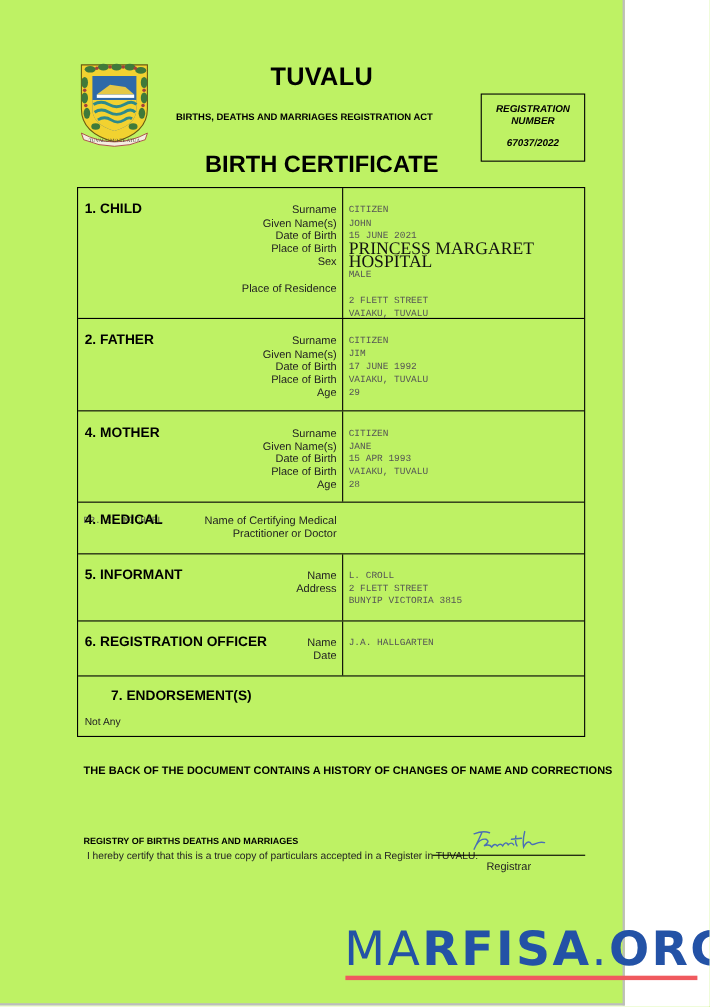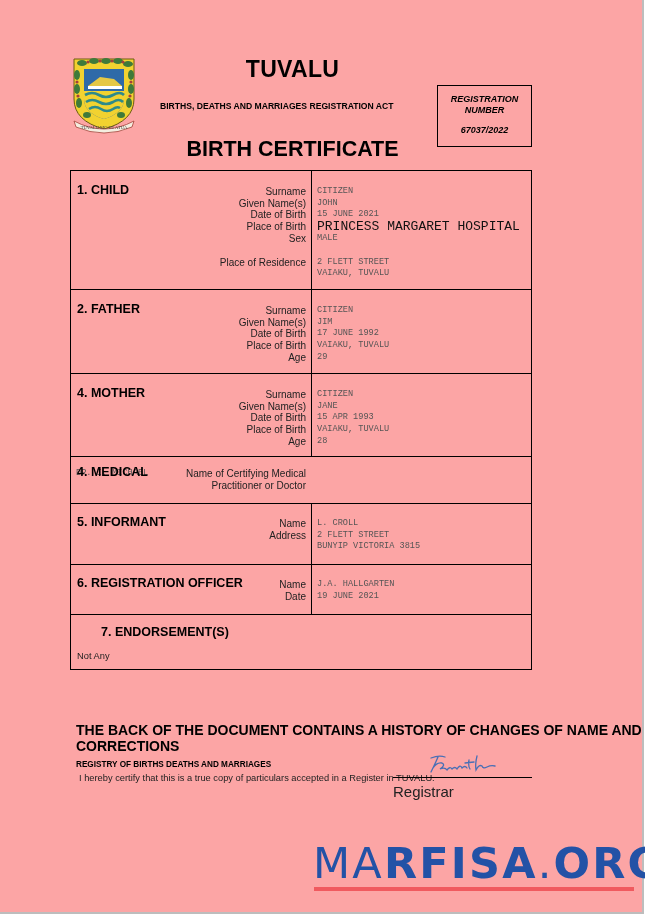--- a/index.html
+++ b/index.html
@@ -1,19 +1,19 @@
 <!DOCTYPE html>
 <html><head>
 <meta charset="utf-8">
 <style>
   * { box-sizing: border-box; margin: 0; padding: 0; }
   html, body { width: 645px; height: 915px; background: #fff; overflow: hidden; }
   body { position: relative; font-family: "Liberation Sans", sans-serif; color: #000; }
-  .page { position: absolute; left: 0; top: 0; width: 644px; height: 914px;
-          border-right: 2px solid #bdbdbd; border-bottom: 2px solid #bdbdbd; background: #fca5a5; }
+  .page { position: absolute; left: 0; top: 0; width: 568px; height: 914px;
+          border-right: 2px solid #bdbdbd; border-bottom: 2px solid #bdbdbd; background: #bef264; }
 
   .crest { position: absolute; left: 70px; top: 55px; width: 68px; height: 80px; }
 
   .country { position: absolute; left: 200px; top: 56px; width: 185px; text-align: center;
              font-weight: bold; font-size: 23px; letter-spacing: 0.3px; }
   .act { position: absolute; left: 160px; top: 101px; font-weight: bold; font-size: 8.6px; }
   .cert-title { position: absolute; left: 150px; top: 137px; width: 285px; text-align: center;
                 font-weight: bold; font-size: 21.5px; }
 
   .reg-box { position: absolute; left: 437px; top: 85px; width: 95px; height: 62px;
@@ -22,35 +22,35 @@
   .reg-box .num { margin-top: 9px; }
 
   .table { position: absolute; left: 70px; top: 170px; width: 462px; border: 1.2px solid #000; }
   .row { position: relative; border-bottom: 1.2px solid #000; display: flex; }
   .row:last-child { border-bottom: none; }
   .row .left { width: 241px; position: relative; border-right: 1.2px solid #000; }
   .row .right { flex: 1; padding-left: 5px; }
   .sec-title { position: absolute; left: 6px; font-weight: bold; font-size: 12.5px; }
   .labels { position: absolute; right: 5px; text-align: right; font-size: 10px; line-height: 11.7px; color: #222; }
   .vals { font-family: "Liberation Mono", monospace; font-size: 8.6px; line-height: 11.7px; color: #555; }
-  .vals .big { font-family: Liberation Mono, monospace; font-size: 13px; color: #111; line-height: 11.7px; }
+  .vals .big { font-family: Liberation Serif, serif; font-size: 16px; color: #111; line-height: 11.7px; }
   .gap { height: 12px; }
 
   .r1 { height: 119px; } .r2 { height: 84px; } .r3 { height: 83px; } .r4 { height: 47px; flex-direction: column; }
   .r5 { height: 61px; } .r6 { height: 50px; } .r7 { height: 54px; display: block; }
 
   .r7 .sec-title { top: 10px; margin-left: 24px; }
   .r7 .note { position: absolute; left: 6px; top: 36px; font-size: 9.3px; color: #222; }
 
-  .back-note { position: absolute; left: 76px; top: 696px; font-weight: bold; font-size: 14px; margin-top: 26px; }
+  .back-note { position: absolute; left: 76px; top: 696px; font-weight: bold; font-size: 10px; }
   .certify { position: absolute; left: 79px; top: 725px; font-size: 9.3px; color: #222; margin-top: 48px; }
   .registry { position: absolute; left: 76px; top: 760px; font-weight: bold; font-size: 8.2px; }
   .sig { position: absolute; left: 425px; top: 752px; width: 75px; height: 24px; }
   .sig-line { position: absolute; left: 393px; top: 777px; width: 139px; height: 1px; background: #000; }
-  .registrar { position: absolute; left: 393px; top: 783px; width: 139px; text-align: left; font-size: 15px; color: #222; }
+  .registrar { position: absolute; left: 393px; top: 783px; width: 139px; text-align: center; font-size: 10px; color: #222; }
 
   .wm { position: absolute; left: 313px; top: 838px; font-size: 43px; color: #2352a6;
         letter-spacing: 2.2px; font-family: "DejaVu Sans", sans-serif; }
   .wm .thin { font-weight: normal; }
   .wm .bold { font-weight: bold; }
   .wm-line { position: absolute; left: 314px; top: 887px; width: 320px; height: 4px; background: #f05a5f; }
 </style>
 </head>
 <body>
 
@@ -204,21 +204,20 @@
     <div class="row r6">
       <div class="left">
         <div class="sec-title" style="top:11px">6. REGISTRATION OFFICER</div>
         <div class="labels" style="top:14px">
           <div>Name</div>
           <div>Date</div>
         </div>
       </div>
       <div class="right vals" style="padding-top:14px">
         <div>J.A. HALLGARTEN</div>
-        <div>19 JUNE 2021</div>
       </div>
     </div>
 
     <div class="row r7">
       <div class="sec-title">7. ENDORSEMENT(S)</div>
       <div class="note">Not Any</div>
     </div>
   </div>
 
   <div class="back-note">THE BACK OF THE DOCUMENT CONTAINS A HISTORY OF CHANGES OF NAME AND CORRECTIONS</div>

